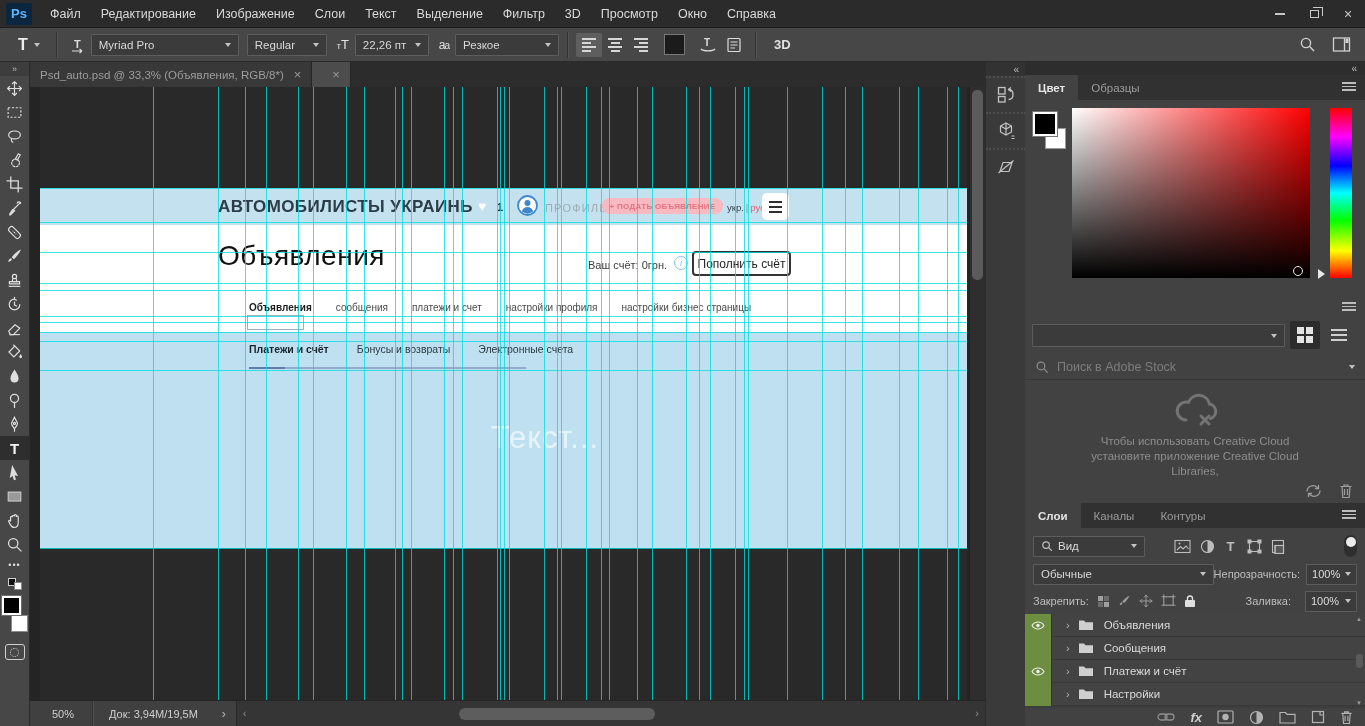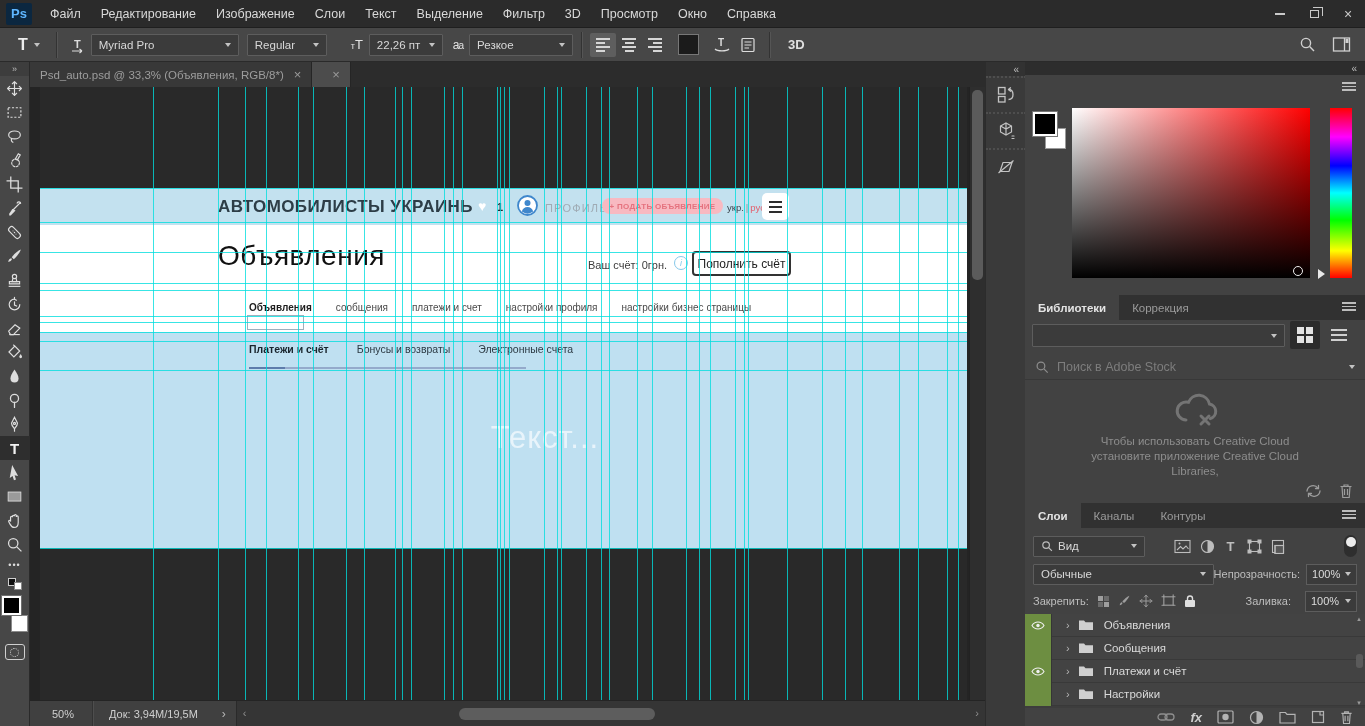--- a/index.html
+++ b/index.html
@@ -21,21 +21,21 @@
 
 
 .optionsbar{position:absolute;left:0;top:28px;width:1365px;height:34px;background:#474747;border-bottom:1px solid #2a2a2a;display:flex;align-items:center;padding-left:10px}
 .vsep{width:1px;height:26px;background:#333;margin:0 8px;box-shadow:1px 0 0 #555}
 .ob-tool{display:flex;align-items:center;gap:6px;padding:0 8px}
 .ob-tool .tletter{font-size:16px;font-weight:700;color:#ededed}
 .car{width:0;height:0;border-left:3.5px solid transparent;border-right:3.5px solid transparent;border-top:4px solid #c3c3c3}
 .sel{display:flex;align-items:center;background:#3b3b3b;border:1px solid #5d5d5d;height:22px;color:#d8d8d8;font-size:11.5px;padding:0 7px;border-radius:1px}
 .sel .car{margin-left:auto}
 .sel-font{width:148px;margin-right:8px}
-.sel-style{width:80px;margin-right:24px}
+.sel-style{width:80px;margin-right:10px}
 .sel-size{width:74px;margin:0 10px 0 6px}
 .sel-aa{width:104px;margin-left:6px}
 .tT{font-size:13px;color:#e2e2e2}
 .tT small{font-size:9px}
 .aa-ic{font-size:12px;color:#e2e2e2;letter-spacing:-1px}
 .obtn{width:26px;height:24px;display:flex;align-items:center;justify-content:center;border-radius:2px}
 .obtn.active{background:#5e5e5e}
 .al{display:flex;flex-direction:column;gap:2px;width:14px}
 .al i{display:block;height:2px;background:#d6d6d6;width:14px}
 .al-l i:nth-child(even){width:9px;align-self:flex-start}
@@ -632,39 +632,39 @@
             <path d="M4 14.5l3-9h9l-3 9z"></path>
             <path d="M2.5 16L17.5 3.5"></path>
           </g>
         </svg>
     </div>
   </div>
 
   <div class="rightcol">
     <div class="rc-top">«</div>
 
+    <div class="panel-head" style="top:13px">
+
+    <div class="ptab active">Цвет</div>
+        <div class="ptab">Образцы</div>
+      </div>
     <span class="pmenu" style="position:absolute;top:20px;right:0">
         <i></i>
         <i></i>
         <i></i>
       </span>
     <div class="color-swatches">
         <span class="w"></span>
         <span class="b"></span>
       </div>
     <div class="sat-box"></div>
     <div class="sat-cursor"></div>
     <div class="hue-strip"></div>
     <div class="hue-arrow"></div>
 
-    <div class="panel-head" style="top:233px">
-
-    <div class="ptab active">Библиотеки</div>
-        <div class="ptab">Коррекция</div>
-      </div>
     <span class="pmenu" style="position:absolute;top:240px;right:0">
         <i></i>
         <i></i>
         <i></i>
       </span>
     <div class="sel lib-select">
         <span class="car"></span>
       </div>
     <div class="viewbtn grid">
         <span class="grid-ic">

